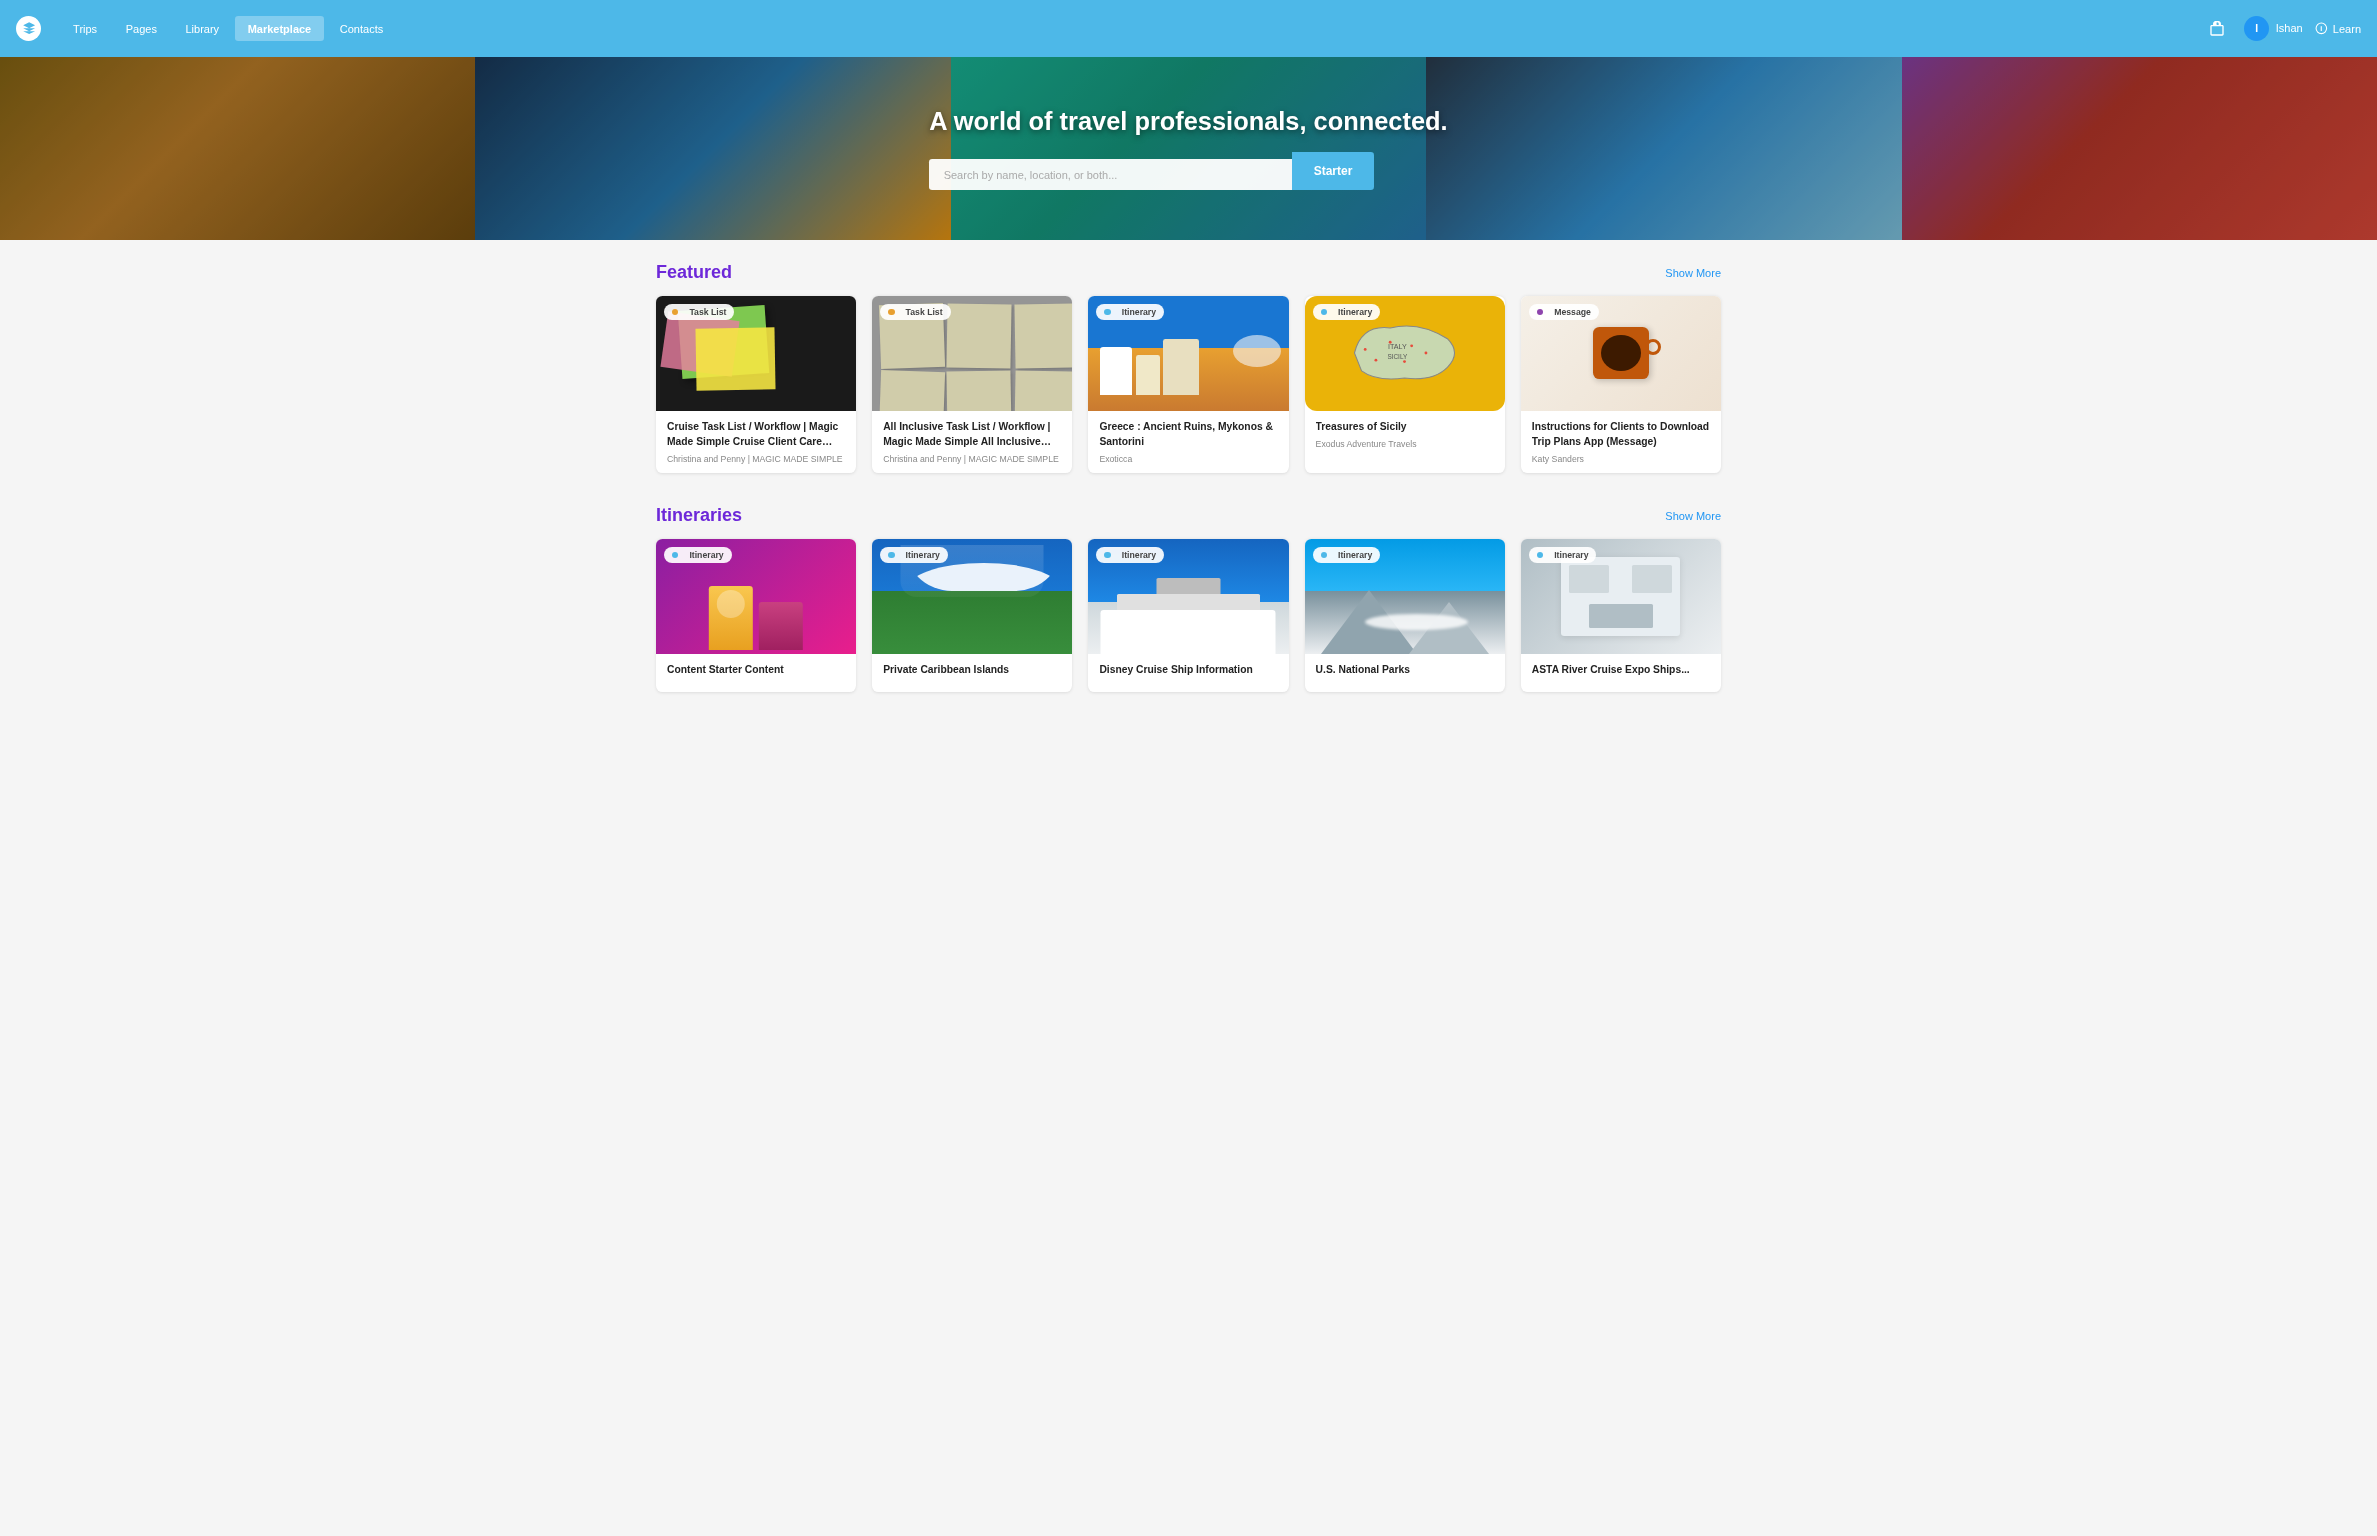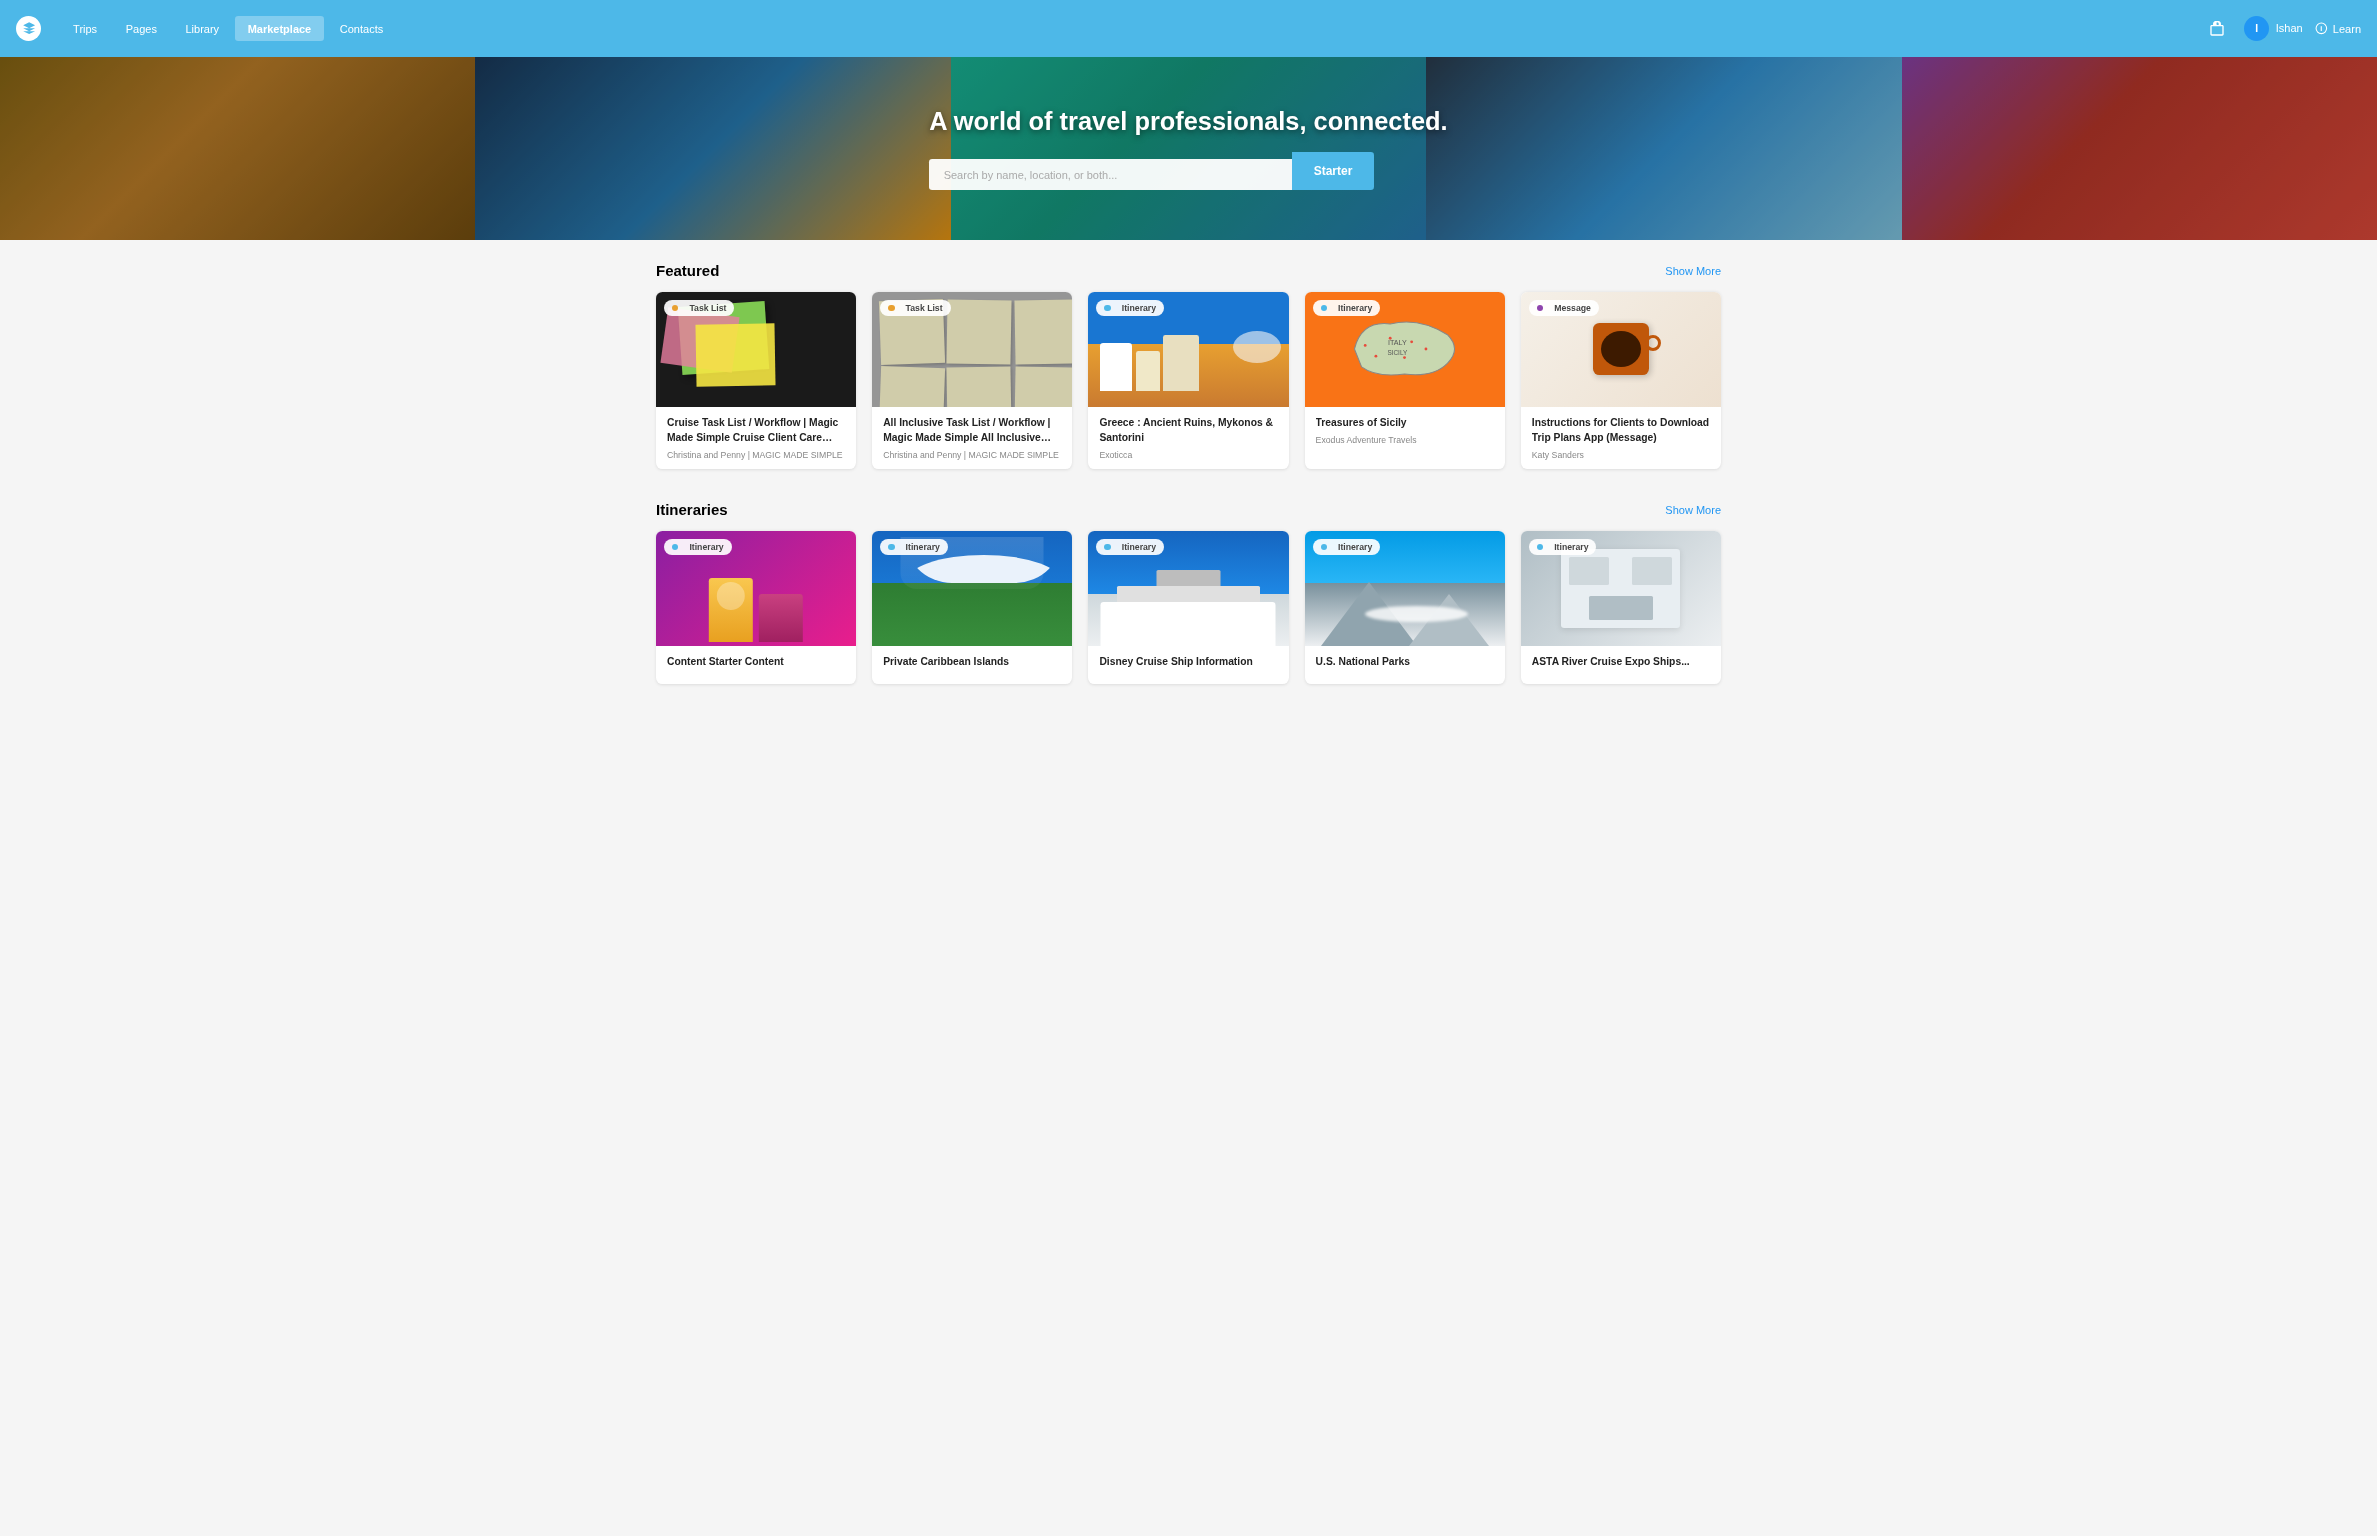--- a/index.html
+++ b/index.html
@@ -131,21 +131,21 @@
 
     
     .main { padding: 22px 16px; max-width: 1097px; margin: 0 auto; }
 
     
     .section-header {
       display: flex; align-items: center; justify-content: space-between;
       margin-bottom: 12.7px;
     }
     .section-title {
-      font-size: 15px; font-weight: 700; color: #000000;
+      font-size: 18px; font-weight: 700; color: #6d28d9;
     }
     .show-more {
       color: #2196f3; font-size: 11px; font-weight: 500; cursor: pointer;
       text-decoration: none;
     }
 
     
     .cards-grid {
       display: grid;
       grid-template-columns: repeat(5, 1fr);
@@ -308,21 +308,21 @@
           </div>
         </div>
         <div class="card-body">
           <div class="card-title">Greece : Ancient Ruins, Mykonos &amp; Santorini</div>
           <div class="card-meta">Exoticca</div>
         </div>
       </div>
 
       <div class="card">
         <div class="card-img">
-          <div style="width:100%;height:100%;background:#f97316;position:relative;overflow:hidden;display:flex;align-items:center;justify-content:center;">
+          <div style="width:100%;height:100%;background:#eab308;position:relative;overflow:hidden;display:flex;align-items:center;justify-content:center;border-radius:12px;">
         <svg viewBox="0 0 200 120" width="143" height="86">
           <path d="M30,60 Q40,20 80,25 Q120,15 160,40 Q180,60 160,80 Q140,100 100,95 Q60,100 40,85 Z" fill="#c8d8b0" stroke="#888" stroke-width="1.5"></path>
           <text x="90" y="55" font-size="10" fill="#555" text-anchor="middle">ITALY</text>
           <text x="90" y="68" font-size="9" fill="#555" text-anchor="middle">SICILY</text>
           <circle cx="80" cy="45" r="2" fill="#e74c3c"></circle>
           <circle cx="110" cy="50" r="2" fill="#e74c3c"></circle>
           <circle cx="130" cy="60" r="2" fill="#e74c3c"></circle>
           <circle cx="100" cy="72" r="2" fill="#e74c3c"></circle>
           <circle cx="60" cy="70" r="2" fill="#e74c3c"></circle>
           <circle cx="45" cy="55" r="2" fill="#e74c3c"></circle>

